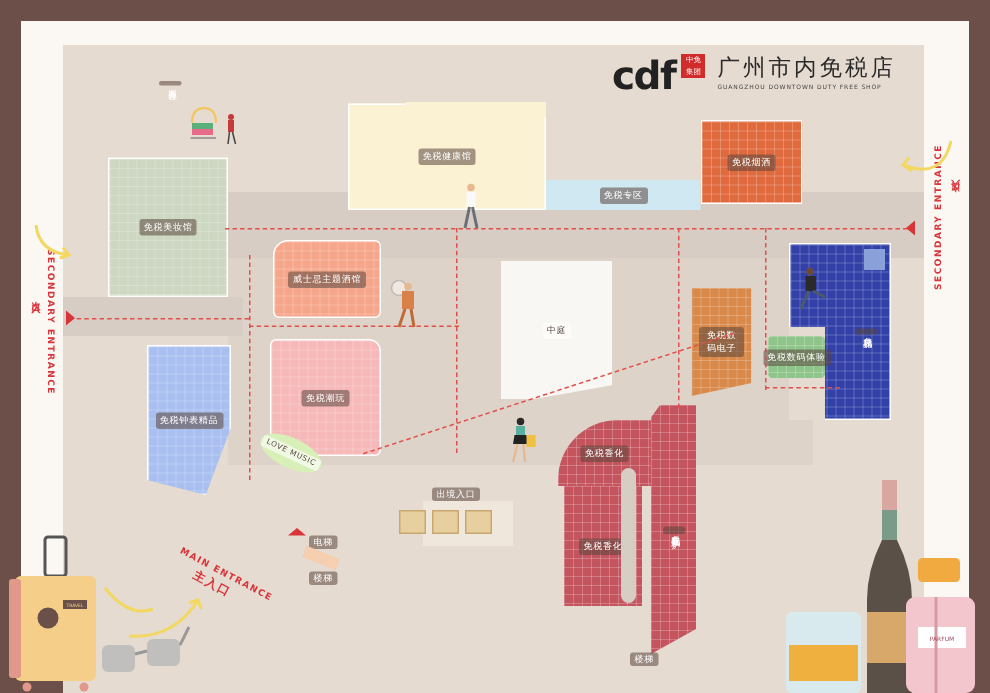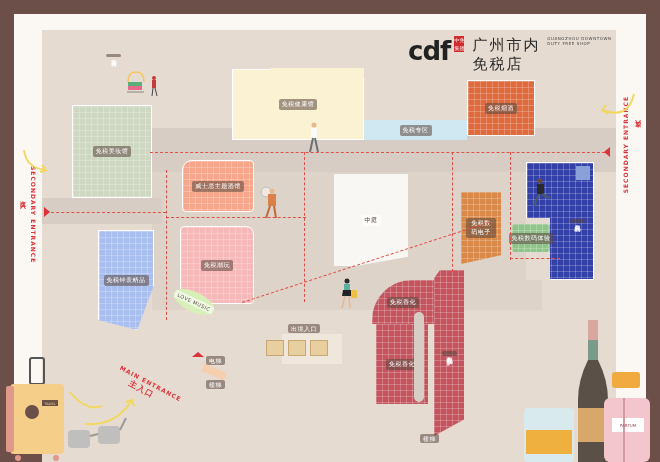--- a/index.html
+++ b/index.html
@@ -133,21 +133,21 @@
   <div class="tri" style="left:2px;top:177px;border-top:5px solid transparent;border-bottom:5px solid transparent;border-left:6px solid #d8343a;"></div>
   <div class="tri" style="left:562px;top:117px;border-top:5px solid transparent;border-bottom:5px solid transparent;border-right:6px solid #d8343a;"></div>
   <div class="tri" style="left:150px;top:322px;border-left:6px solid transparent;border-right:6px solid transparent;border-bottom:5px solid #d8343a;"></div>
 
   <div class="abs" style="left:366px;top:6px;display:flex;gap:4px;">
     <span class="logo-cdf">cdf</span>
     <span class="logo-badge">
       <span>中免</span>
       <span>集团</span>
     </span>
-    <span style="display:flex;flex-direction:row;margin-left:4px;">
+    <span style="display:flex;flex-direction:column;margin-left:4px;">
       <span class="logo-title">广州市内免税店</span>
       <span class="logo-sub">GUANGZHOU DOWNTOWN DUTY FREE SHOP</span>
     </span>
   </div>
 
   <div class="abs" style="left:84px;top:40px;width:24px;height:26px;">
     <svg width="24" height="26" viewBox="0 0 24 26">
       <path d="M2 12 Q2 2 10 2 Q18 2 18 12" stroke="#f2c660" stroke-width="1.5" fill="none"></path>
       <rect x="2" y="12" width="14" height="4" fill="#5ab07a"></rect>
       <rect x="2" y="16" width="14" height="4" fill="#e86a8a"></rect>

